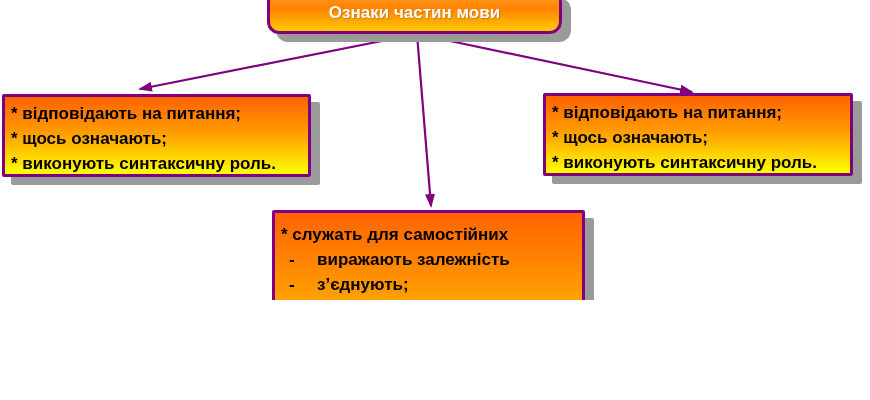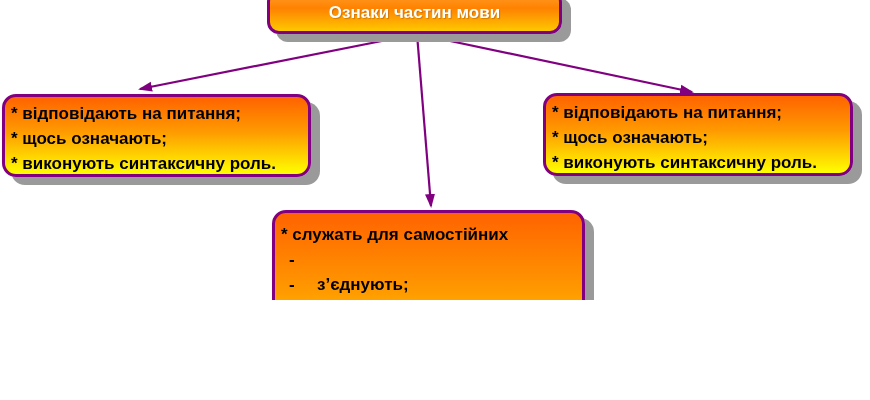--- a/index.html
+++ b/index.html
@@ -30,21 +30,21 @@
     background: linear-gradient(180deg, #FF9E2A 0%, #FF8200 40%, #FFC800 100%);
     display: flex;
     align-items: flex-end;
     justify-content: center;
     padding-bottom: 8px;
     color: #FFFFFF;
     font-size: 17px;
     text-shadow: 1px 1px 1px rgba(120,60,0,0.35);
   }
   .body-box {
-    border-radius: 14px;
+    border-radius: 2px;
     background: linear-gradient(180deg, #FF6300 0%, #FF9A00 45%, #FFFF00 100%);
     color: #000000;
     font-size: 17px;
     line-height: 25px;
   }
   .left-box  { left: 2px;   top: 94px;  width: 309px; height: 83px;  padding: 4px 4px 0 6px; }
   .right-box { left: 543px; top: 93px;  width: 310px; height: 83px;  padding: 4px 4px 0 6px; }
   .middle-box{ left: 272px; top: 210px; width: 313px; height: 181px; padding: 9px 4px 15px 6px; }
   .line { white-space: nowrap; }
   .brow { display: flex; white-space: nowrap; }
@@ -79,20 +79,21 @@
   <div class="box body-box right-box">
     <div class="line">* відповідають на питання;</div>
     <div class="line">* щось означають;</div>
     <div class="line">* виконують синтаксичну роль.</div>
   </div>
 
   <div class="box body-box middle-box">
     <div class="line">* служать для самостійних</div>
     <div class="brow">
       <span class="dash">-</span>
+      <span>виражають залежність</span>
     </div>
     <div class="brow">
       <span class="dash">-</span>
       <span>з’єднують;</span>
     </div>
     <div class="brow">
       <span class="dash">-</span>
     </div>
   </div>
 

